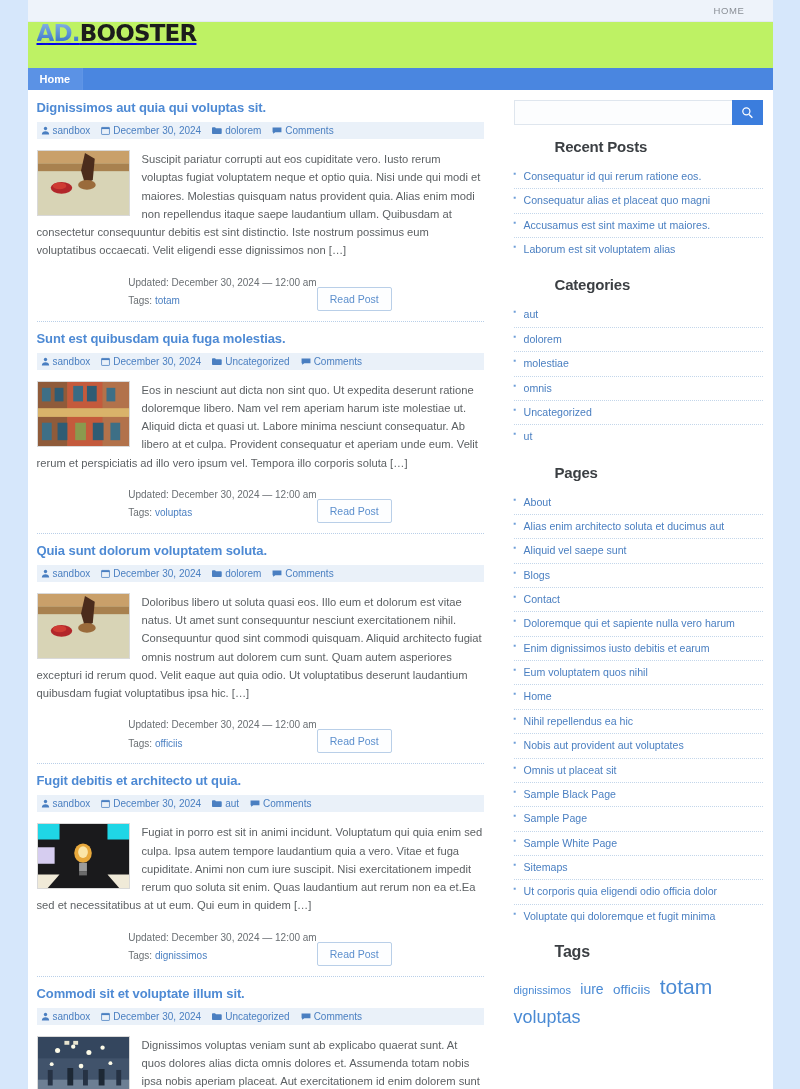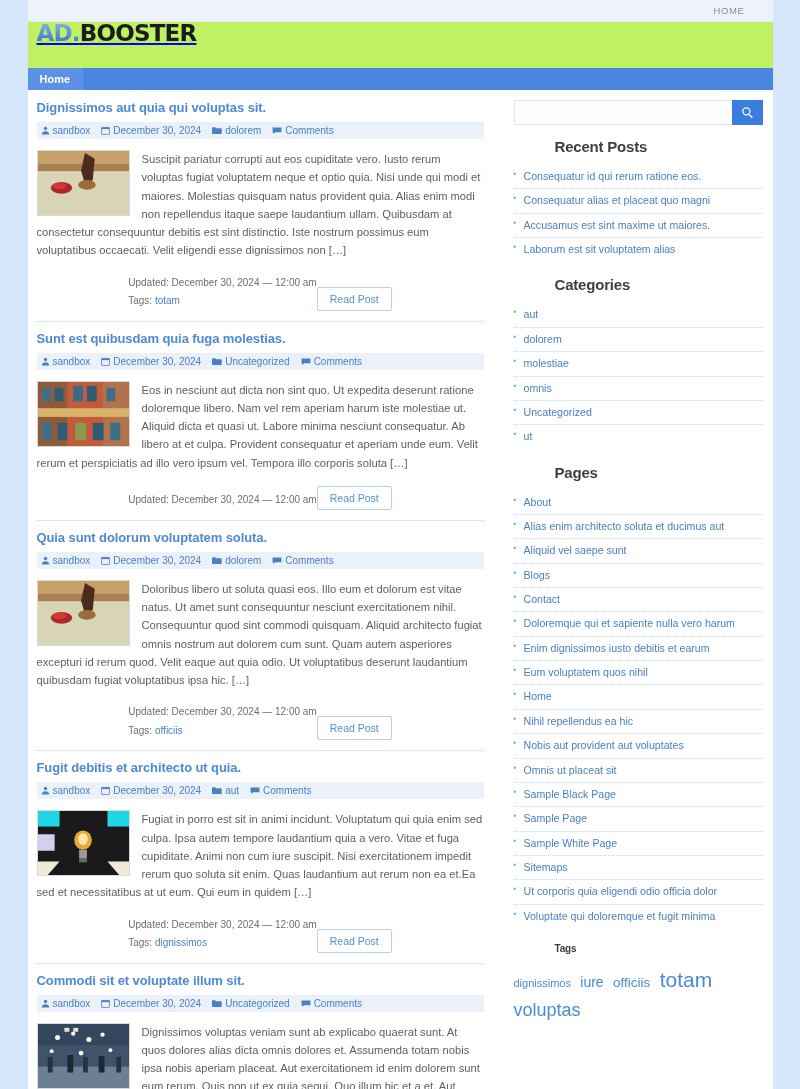--- a/index.html
+++ b/index.html
@@ -95,21 +95,21 @@
     font-family:"Liberation Sans", sans-serif; outline:none;
   }
   .search-btn {
     width:31px; height:25px; background:#3b7ddd; border:1px solid #3b7ddd;
     display:flex; align-items:center; justify-content:center; cursor:pointer;
   }
   .widget { margin-bottom:15px; }
   .widget-title {
     margin:0 0 10px 0; font-size:15px; font-weight:bold; color:#3b3f43; letter-spacing:-0.2px;padding-left:41px;
   }
-  .widget-title.small { font-size:10px; }
+  .widget-title.small { font-size:16px; }
   .widget ul { list-style:none; margin:0; padding:0; }
   .widget li { border-bottom:1px dotted #c3d6ea; }
   .widget li:last-child { border-bottom:none; }
   .widget li a {
     display:block; padding:4px 0 4px 10px; position:relative;
     font-size:10.6px; color:#4a7fc1; text-decoration:none; line-height:1.45;
   }
   .widget li a::before {
     content:"▪"; position:absolute; left:0; top:3px; font-size:8px; color:#6e9ed8;
   }
@@ -242,20 +242,21 @@
               <rect x="38" y="42" width="11" height="18" fill="#8a9a4e"></rect>
               <rect x="56" y="42" width="11" height="18" fill="#2f5c74"></rect>
               <rect x="74" y="42" width="10" height="18" fill="#3d6f86"></rect>
             </svg>
           </span>
           <p class="excerpt">Eos in nesciunt aut dicta non sint quo. Ut expedita deserunt ratione doloremque libero. Nam vel rem aperiam harum iste molestiae ut. Aliquid dicta et quasi ut. Labore minima nesciunt consequatur. Ab libero at et culpa. Provident consequatur et aperiam unde eum. Velit rerum et perspiciatis ad illo vero ipsum vel. Tempora illo corporis soluta […]</p>
         </div>
         <div class="post-foot">
           <div class="post-foot-left">
             <div>Updated: December 30, 2024 — 12:00 am</div>
+            <div><span>Tags:</span> <a href="#">voluptas</a></div>
           </div>
           <button class="read-post">Read Post</button>
         </div>
       </article>
 
       <article class="post">
         <h2 class="post-title"><a href="#" style="color:inherit;text-decoration:none">Quia sunt dolorum voluptatem soluta.</a></h2>
         <div class="post-meta">
           <a href="#" class="meta-item">
             <svg width="9" height="9" viewBox="0 0 16 16">

